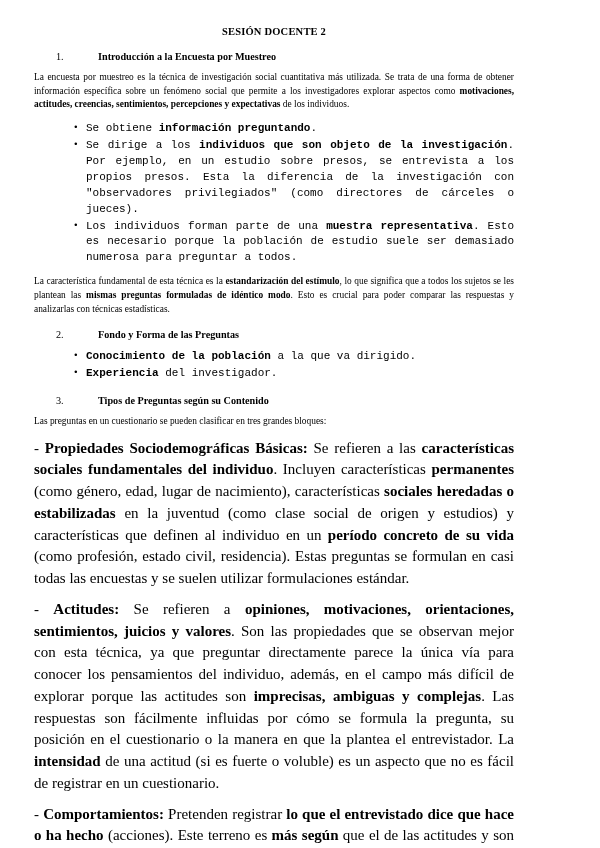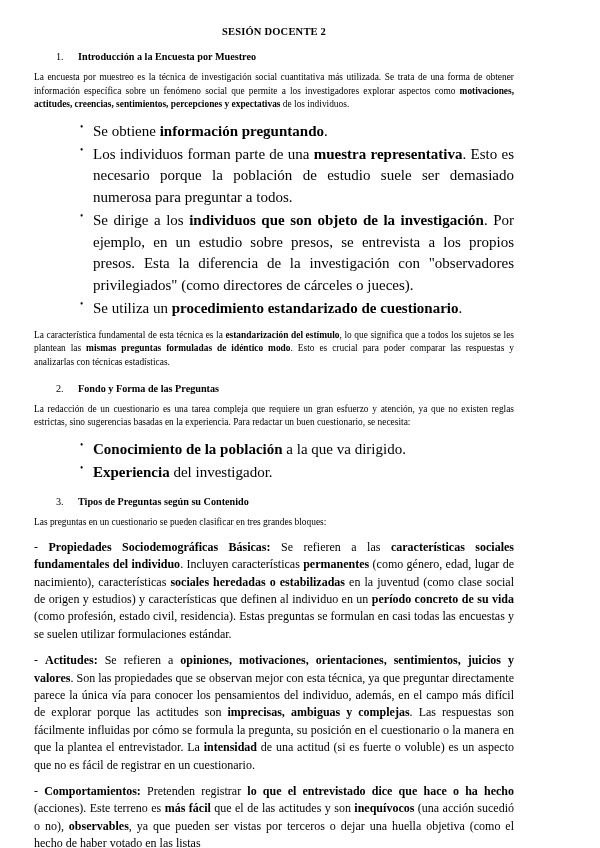--- a/index.html
+++ b/index.html
@@ -36,84 +36,84 @@
     margin: 13px 0 9px 0;
     padding-left: 22px;
   }
   .section-heading .num {
     width: 22px;
     flex: 0 0 22px;
     font-weight: normal;
   }
   .section-heading .htext {
     font-weight: bold;
+    margin-left: 20px;
   }
   p.para {
     font-size: 9.4px;
     line-height: 1.45;
     margin: 0 0 9px 0;
     text-align: justify;
   }
   ul.bullets {
     margin: 0 0 9px 0;
     padding-left: 48px;
     list-style: none;
   }
   ul.bullets li {
-    font-size: 15px;
+    font-size: 11px;
     line-height: 1.45;
-    margin: 0 0 1px 11px;
+    margin: 0 0 1px 4px;
     text-align: justify;
     position: relative;
     padding-left: 0;
+    font-family: Liberation Mono, monospace;
   }
   ul.bullets li::before {
     content: "\2022";
     position: absolute;
     left: -13px;
     top: 0;
     font-size: 9.4px;
   }
   b { font-weight: bold; }
   .dash-block {
-    font-size: 12px;
+    font-size: 15px;
     line-height: 1.45;
     margin: 8px 0 9px 0;
     text-align: justify;
   }
 </style>
 </head>
 <body>
 
 <div class="page">
   <div class="doc-title">SESIÓN DOCENTE 2</div>
   <div id="content">
       <div class="section-heading">
         <span class="num">1.</span>
         <span class="htext">Introducción a la Encuesta por Muestreo</span>
       </div>
       <p class="para">La encuesta por muestreo es la técnica de investigación social cuantitativa más utilizada. Se trata de una forma de obtener información específica sobre un fenómeno social que permite a los investigadores explorar aspectos como <b>motivaciones, actitudes, creencias, sentimientos, percepciones y expectativas</b> de los individuos.</p>
       <ul class="bullets">
         <li>Se obtiene <b>información preguntando</b>.</li>
+        <li>Se dirige a los <b>individuos que son objeto de la investigación</b>. Por ejemplo, en un estudio sobre presos, se entrevista a los propios presos. Esta la diferencia de la investigación con "observadores privilegiados" (como directores de cárceles o jueces).</li>
         <li>Los individuos forman parte de una <b>muestra representativa</b>. Esto es necesario porque la población de estudio suele ser demasiado numerosa para preguntar a todos.</li>
-        <li>Se dirige a los <b>individuos que son objeto de la investigación</b>. Por ejemplo, en un estudio sobre presos, se entrevista a los propios presos. Esta la diferencia de la investigación con "observadores privilegiados" (como directores de cárceles o jueces).</li>
-        <li>Se utiliza un <b>procedimiento estandarizado de cuestionario</b>.</li>
       </ul>
       <p class="para">La característica fundamental de esta técnica es la <b>estandarización del estímulo</b>, lo que significa que a todos los sujetos se les plantean las <b>mismas preguntas formuladas de idéntico modo</b>. Esto es crucial para poder comparar las respuestas y analizarlas con técnicas estadísticas.</p>
       <div class="section-heading">
         <span class="num">2.</span>
         <span class="htext">Fondo y Forma de las Preguntas</span>
       </div>
-      <p class="para">La redacción de un cuestionario es una tarea compleja que requiere un gran esfuerzo y atención, ya que no existen reglas estrictas, sino sugerencias basadas en la experiencia. Para redactar un buen cuestionario, se necesita:</p>
       <ul class="bullets">
         <li><b>Conocimiento de la población</b> a la que va dirigido.</li>
         <li><b>Experiencia</b> del investigador.</li>
       </ul>
       <div class="section-heading">
         <span class="num">3.</span>
         <span class="htext">Tipos de Preguntas según su Contenido</span>
       </div>
       <p class="para">Las preguntas en un cuestionario se pueden clasificar en tres grandes bloques:</p>
       <div class="dash-block">- <b>Propiedades Sociodemográficas Básicas:</b> Se refieren a las <b>características sociales fundamentales del individuo</b>. Incluyen características <b>permanentes</b> (como género, edad, lugar de nacimiento), características <b>sociales heredadas o estabilizadas</b> en la juventud (como clase social de origen y estudios) y características que definen al individuo en un <b>período concreto de su vida</b> (como profesión, estado civil, residencia). Estas preguntas se formulan en casi todas las encuestas y se suelen utilizar formulaciones estándar.</div>
       <div class="dash-block">- <b>Actitudes:</b> Se refieren a <b>opiniones, motivaciones, orientaciones, sentimientos, juicios y valores</b>. Son las propiedades que se observan mejor con esta técnica, ya que preguntar directamente parece la única vía para conocer los pensamientos del individuo, además, en el campo más difícil de explorar porque las actitudes son <b>imprecisas, ambiguas y complejas</b>. Las respuestas son fácilmente influidas por cómo se formula la pregunta, su posición en el cuestionario o la manera en que la plantea el entrevistador. La <b>intensidad</b> de una actitud (si es fuerte o voluble) es un aspecto que no es fácil de registrar en un cuestionario.</div>
-      <div class="dash-block">- <b>Comportamientos:</b> Pretenden registrar <b>lo que el entrevistado dice que hace o ha hecho</b> (acciones). Este terreno es <b>más fácil</b> que el de las actitudes y son <b>inequívocos</b> (una acción sucedió o no), <b>observables</b>, ya que pueden ser vistas por terceros o dejar una huella objetiva (como el hecho de haber votado en las listas</div>
+      <div class="dash-block">- <b>Comportamientos:</b> Pretenden registrar <b>lo que el entrevistado dice que hace o ha hecho</b> (acciones). Este terreno es <b>más según</b> que el de las actitudes y son <b>inequívocos</b> (una acción sucedió o no), <b>observables</b>, ya que pueden ser vistas por terceros o dejar una huella objetiva (como el hecho de haber votado en las listas</div>
     </div>
 </div>
 
 </body></html>

